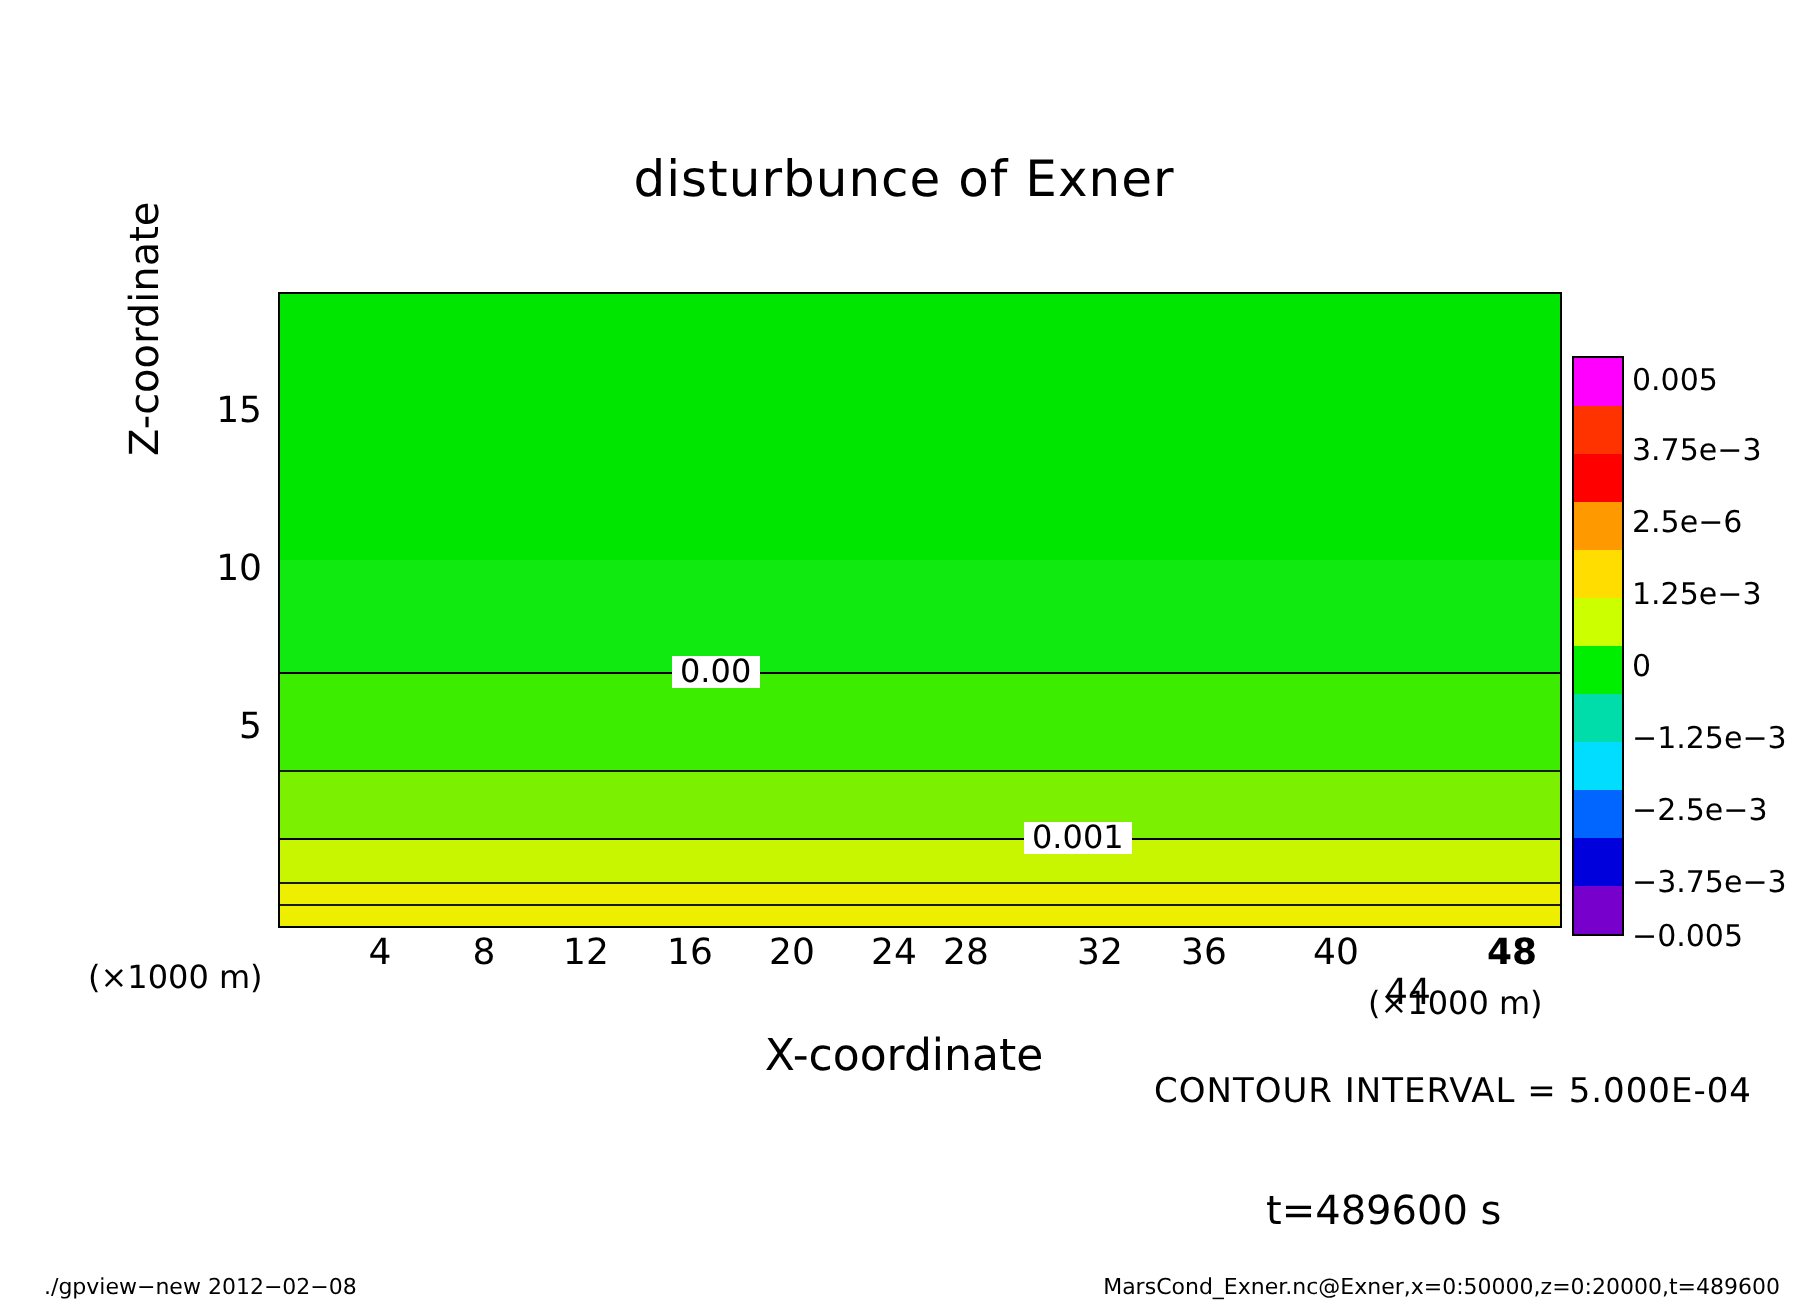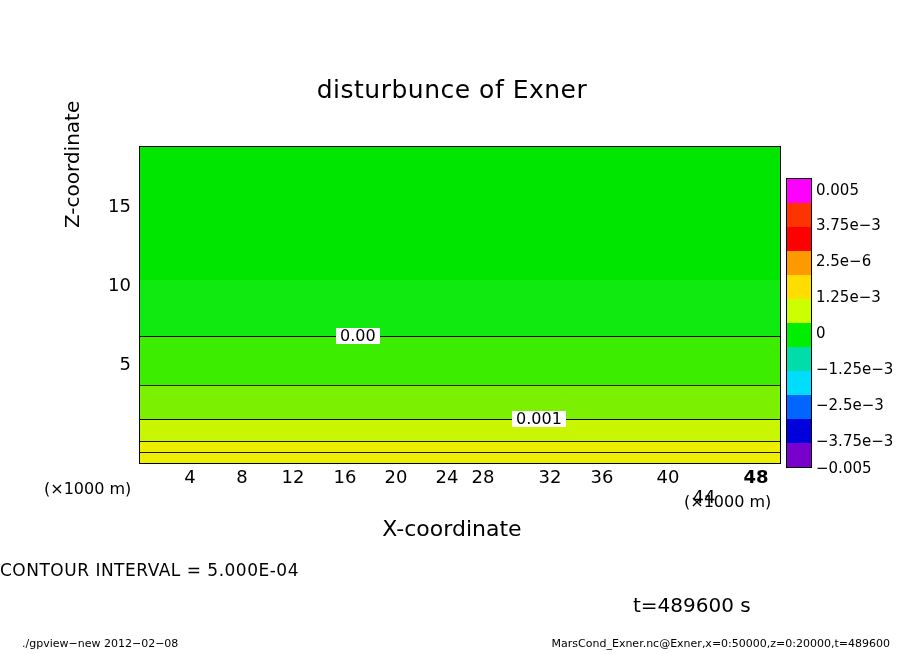--- a/index.html
+++ b/index.html
@@ -146,23 +146,23 @@
   .cbar-label {
     position: absolute;
     left: 0;
     font-size: 15px;
     white-space: nowrap;
     transform: translateY(-50%);
   }
   .contour-interval {
     position: absolute;
     left: 0;
-    top: 560px;
+    top: 536px;
     width: 876px;
-    text-align: left;
+    text-align: right;
     font-size: 17px;
     letter-spacing: 0.5px;
   }
   .time-text {
     position: absolute;
     left: 633px;
     top: 593px;
     font-size: 20px;
   }
   .footer-left {

